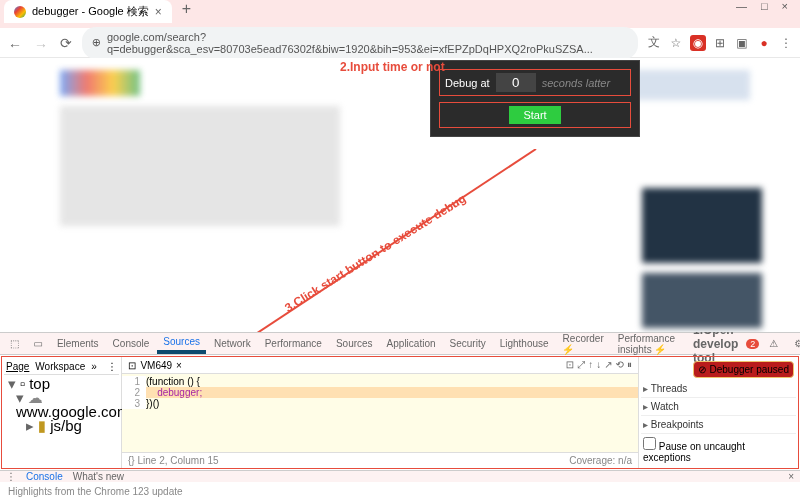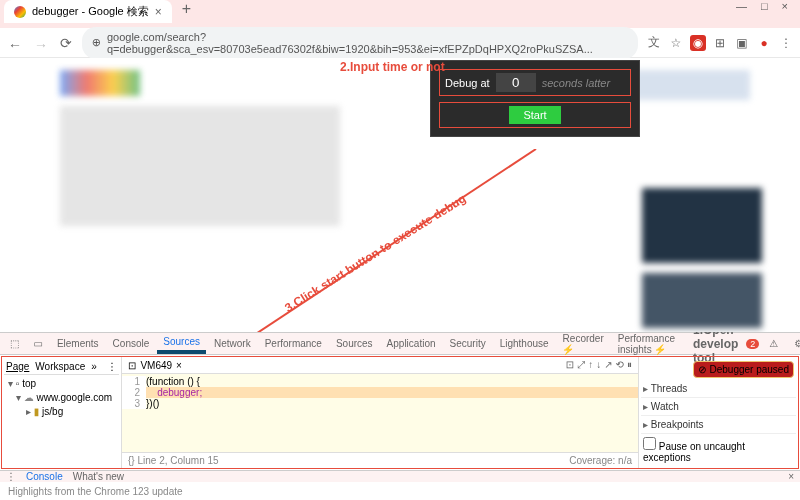--- a/index.html
+++ b/index.html
@@ -35,21 +35,21 @@
 .arrow{position:absolute;left:236px;top:91px;width:310px;height:210px;pointer-events:none}
 .devtools{height:168px;background:#fff;border-top:1px solid #ccc;display:flex;flex-direction:column;font-size:10px}
 .dt-tabs{display:flex;align-items:center;height:22px;border-bottom:1px solid #ccc;padding:0 4px;gap:2px;background:#fdf2f2}
 .dt-tabs span{padding:3px 6px;color:#666}
 .dt-tabs .active{color:#1a73e8;border-bottom:4px solid #0c4a6e}
 .dt-tabs .right{margin-left:auto;display:flex;gap:4px;align-items:center}
 .dt-tabs .badge{background:#e74c3c;color:#fff;border-radius:8px;padding:0 4px;font-size:9px}
 .dt-body{flex:1;display:flex;border:1px solid #e74c3c;margin:1px}
 .dt-left{width:120px;border-right:1px solid #ddd;padding:2px}
 .dt-left .hdr{display:flex;gap:6px;border-bottom:1px solid #ddd;padding:2px}
-.tree{padding:2px 0;font-size:10px;line-height:14px}
+.tree{padding:2px 0;font-size:15px;line-height:14px}
 .tree div{padding-left:4px}
 .tree .fld::before{content:"▸ ";color:#666}
 .tree .fld.open::before{content:"▾ "}
 .tree .f-icn{color:#c09820}
 .tree .cloud{color:#888}
 .dt-mid{flex:1;display:flex;flex-direction:column}
 .file-tab{display:flex;align-items:center;gap:4px;padding:2px 6px;border-bottom:1px solid #ddd;position:relative}
 .file-tab .ovr{margin-left:auto;display:flex;gap:3px;color:#666}
 .code{flex:1;background:#fffde7;font-family:monospace;font-size:10px;padding:2px 0;position:relative}
 .code .ln{display:flex}

